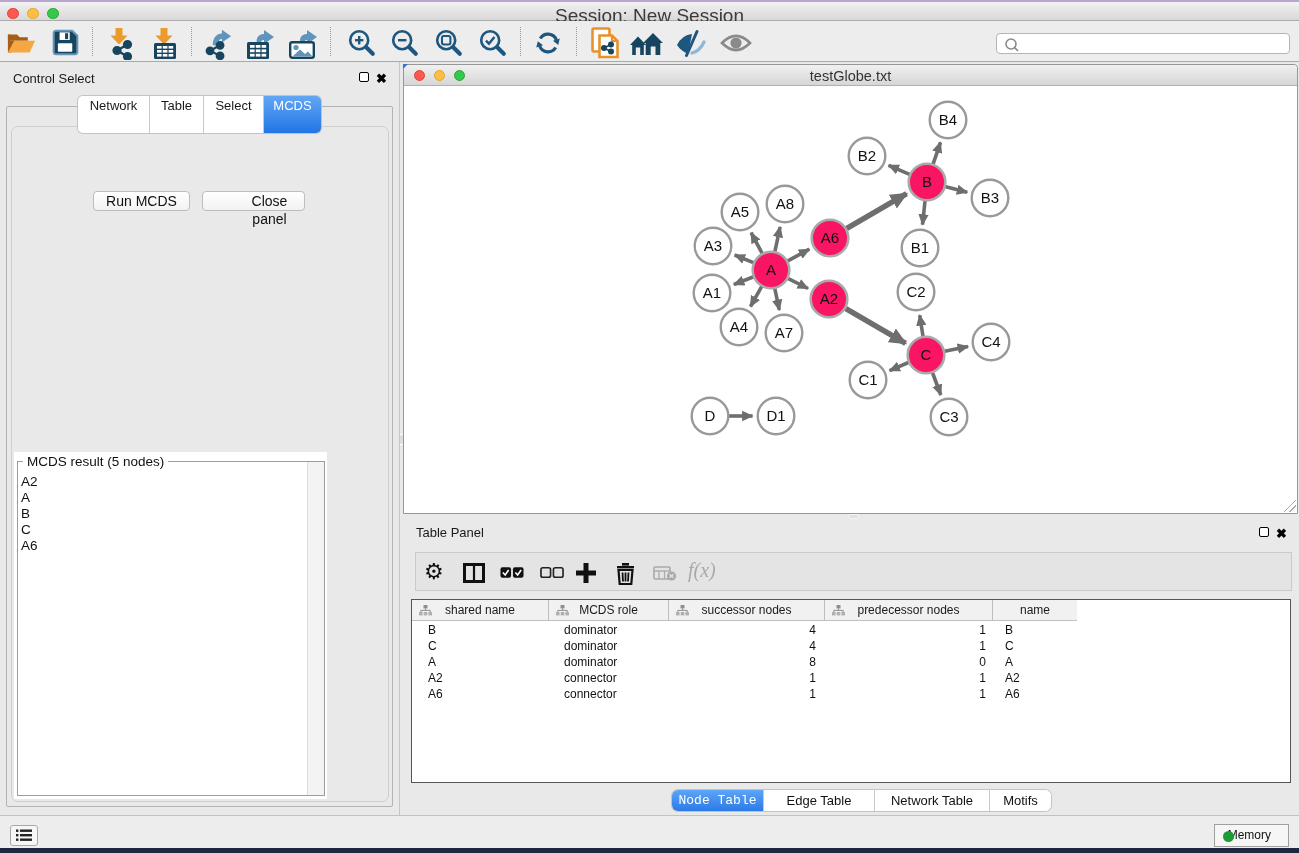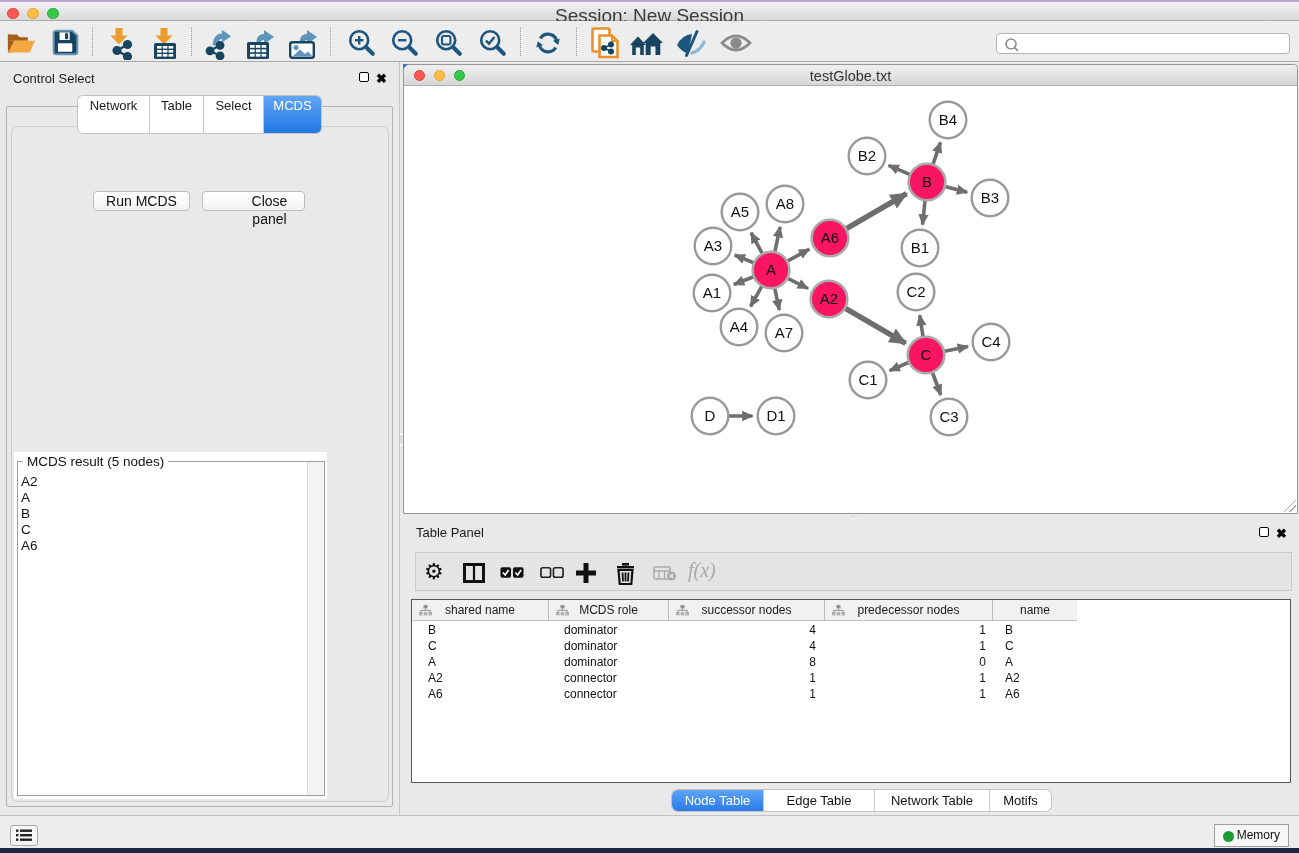--- a/index.html
+++ b/index.html
@@ -99,30 +99,30 @@
 .th .tico { position:absolute; left:7px; top:5px; }
 .tr { position:absolute; font-size:12px; color:#111; height:16px; line-height:16px; }
 .td { position:absolute; }
 
 
 #btabs { left:672px; top:790px; height:21px; display:flex; border-radius:6px;
   overflow:hidden; box-shadow:0 0 0 1px #c3c3c3; background:#fff; }
 .btab { font-size:13px; line-height:21px; text-align:center; color:#111;
   border-right:1px solid #c9c9c9; background:#fff; }
 .btab:last-child { border-right:none; }
-.btab.sel { background:linear-gradient(#5ea5f7,#2a7ae8); color:#fff; }
+.btab.sel { background:linear-gradient(#5ea5f7,#2a7ae8); color:#fff;font-family:Liberation Mono, monospace; }
 
 
 #status { left:0; top:815px; width:1299px; height:33px; background:#ededed;
   border-top:1px solid #c2c2c2; }
 #st-left { position:absolute; left:10px; top:9px; width:28px; height:21px;
   background:#f6f6f6; border:1px solid #a8a8a8; border-radius:3px; }
 #st-mem { position:absolute; right:10px; top:8px; width:75px; height:23px;
   background:#f6f6f6; border:1px solid #9f9f9f; font-size:12px; color:#111;
-  line-height:21px; text-align:right; padding-right:8px; }
+  line-height:21px; text-align:right; padding-right:17px; }
 #st-mem .dot { position:absolute; left:8px; top:5.5px; width:11px; height:11px;
   border-radius:50%; background:#1d9b35; }
 #wallstrip-bot { left:0; top:848px; width:1299px; height:5px; background:#1d2742; }
 </style>
 </head>
 <body>
 <div class="abs" id="wallstrip-top"></div>
 <div class="abs" id="titlebar">
   <div class="tl" id="tl-r"></div>
     <div class="tl" id="tl-y"></div>

